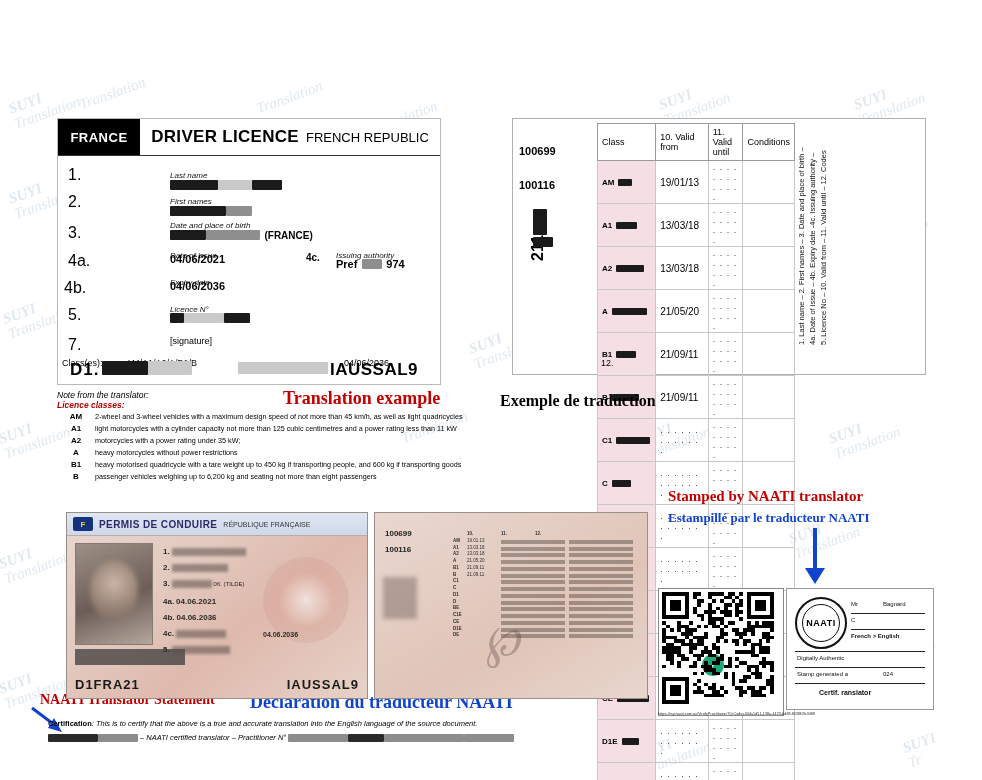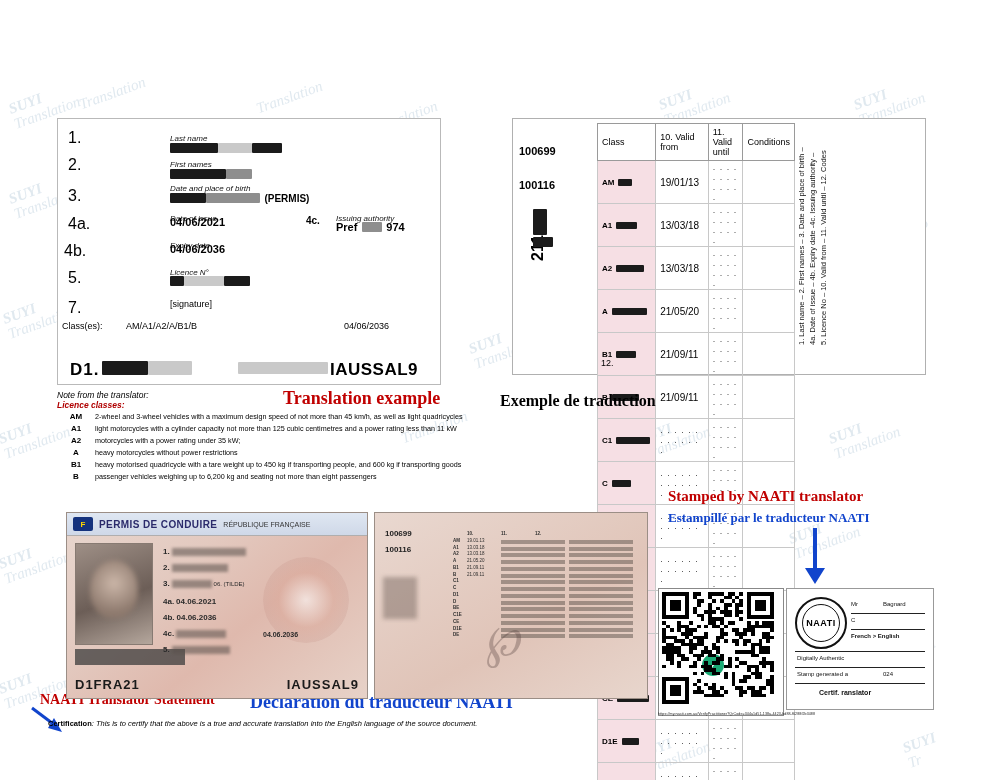--- a/index.html
+++ b/index.html
@@ -207,40 +207,47 @@
   <div class="wm" style="left:790px;top:520px;"><b>SUYI</b>Translation</div>
   <div class="wm" style="left:905px;top:640px;"><b>SUYI</b>Tr</div>
   <div class="wm" style="left:905px;top:735px;"><b>SUYI</b>Tr</div>
   <div class="wm" style="left:640px;top:735px;"><b>SUYI</b>Translation</div>
   <div class="wm" style="left:400px;top:420px;">Translation</div>
   <div class="wm" style="left:180px;top:545px;">Translation</div>
   <div class="wm" style="left:420px;top:660px;">Translation</div>
 </div>
 
 <div class="abs" id="trans-card">
+  <div class="hdr">
+    <div class="france">FRANCE</div>
+    <div class="titlewrap">
+      <div class="t1">DRIVER LICENCE</div>
+      <div class="t2">FRENCH REPUBLIC</div>
+    </div>
+  </div>
 
   <div style="position:relative;height:228px;">
 
     <div class="abs" style="left:10px;top:10px;">1.</div>
     <div class="abs" style="left:112px;top:8px;"><span class="flabel">Last name</span></div>
     <div class="abs" style="left:112px;top:19px;">
       <span class="redact" style="width:48px"></span><span class="redact lgrey" style="width:34px"></span><span class="redact" style="width:30px"></span>
     </div>
 
     <div class="abs" style="left:10px;top:37px;">2.</div>
     <div class="abs" style="left:112px;top:34px;"><span class="flabel">First names</span></div>
     <div class="abs" style="left:112px;top:45px;">
       <span class="redact" style="width:56px"></span><span class="redact grey" style="width:26px"></span>
     </div>
 
     <div class="abs" style="left:10px;top:68px;">3.</div>
     <div class="abs" style="left:112px;top:58px;"><span class="flabel">Date and place of birth</span></div>
     <div class="abs" style="left:112px;top:69px;">
       <span class="redact" style="width:36px"></span><span class="redact grey" style="width:54px"></span>
-      <span style="font-size:10px;font-weight:bold;">(PERMIS)</span>
+      <span style="font-size:10px;font-weight:bold;">(FRANCE)</span>
     </div>
 
     <div class="abs" style="left:10px;top:96px;">4a.</div>
     <div class="abs" style="left:112px;top:88px;"><span class="flabel">Date of issue</span></div>
     <div class="abs fval" style="left:112px;top:97px;">04/06/2021</div>
 
     <div class="abs" style="left:248px;top:96px;font-size:10px;font-weight:bold;">4c.</div>
     <div class="abs" style="left:278px;top:88px;"><span class="flabel">Issuing authority</span></div>
     <div class="abs" style="left:278px;top:98px;">
       <span style="font-size:11px;font-weight:bold;">Pref</span>
@@ -1003,13 +1010,18 @@
   <div class="stampline" style="left:10px;top:82px;">Stamp generated a</div>
   <div class="stampline" style="left:96px;top:82px;">024</div>
   <div class="stamphr" style="left:8px;top:94px;width:130px;"></div>
   <div class="stampline" style="left:32px;top:100px;font-weight:bold;font-size:7px;">Certif.     ranslator</div>
 </div>
 
 <div class="abs" id="cert">
   <div>
     <b>Certification</b><span>: This is to certify that the above is a true and accurate translation into the English language of the source document.</span>
   </div>
+  <div style="margin-top:3px;">
+    <span class="blurtext dark" style="width:50px"></span><span class="blurtext" style="width:40px"></span>
+    <span>– NAATI certified translator – Practitioner N°</span>
+    <span class="blurtext" style="width:60px"></span><span class="blurtext dark" style="width:36px"></span><span class="blurtext" style="width:80px"></span><span class="blurtext" style="width:50px"></span>
+  </div>
 </div>
 
 </body></html>

